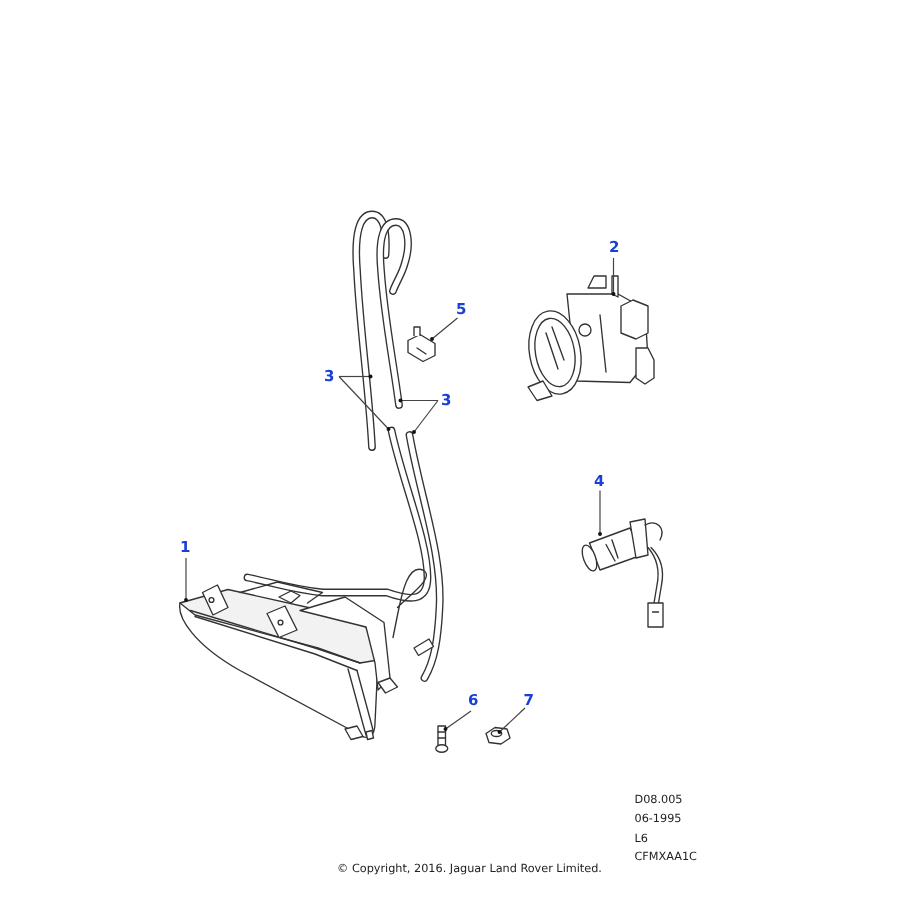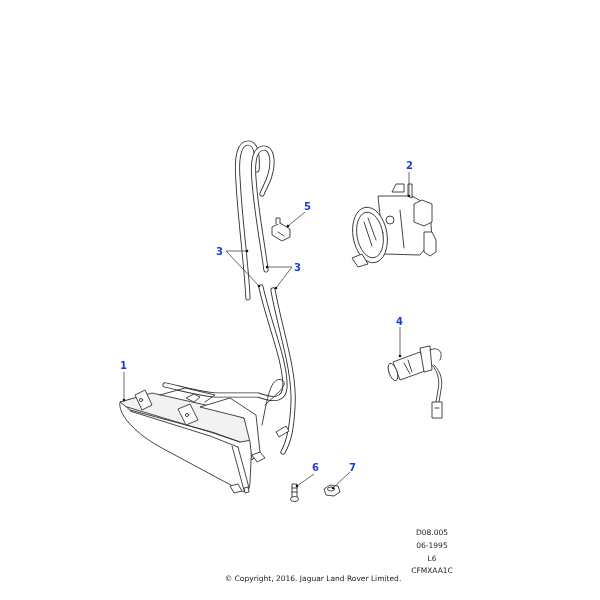--- a/index.html
+++ b/index.html
@@ -1,19 +1,19 @@
 <!DOCTYPE html>
 <html><head>
   <meta charset="utf-8">
   <style>
     html, body { margin: 0; padding: 0; background: #ffffff; }
     body { width: 600px; height: 600px; position: relative; overflow: hidden; font-family: "DejaVu Sans", sans-serif; }
     #diagram { position: absolute; left: 0; top: 0; width: 600px; height: 600px; }
     .callout { position: absolute; font-family: "DejaVu Sans", sans-serif; font-weight: bold; font-size: 10px; color: #1a3fd6; line-height: 10px; cursor: pointer; }
-    .meta { position: absolute; left: 400px; width: 64px; text-align: center; font-size: 7.5px; color: #222; line-height: 12.5px; }
+    .meta { position: absolute; left: 423px; width: 64px; text-align: left; font-size: 7.5px; color: #222; line-height: 12.5px; }
     .copyright { position: absolute; left: 0; width: 626px; top: 574px; text-align: center; font-size: 7.5px; color: #222; }
     svg .o { fill: none; stroke: #333; stroke-width: 0.9; stroke-linejoin: round; stroke-linecap: round; }
     svg .f { fill: #fff; stroke: #333; stroke-width: 0.9; stroke-linejoin: round; }
     svg .g { fill: #f2f2f2; stroke: #333; stroke-width: 0.9; stroke-linejoin: round; }
     svg .ld { stroke: #444; stroke-width: 0.8; fill: none; }
     svg .dot { fill: #111; }
     svg .tube { fill: none; stroke: #333; stroke-width: 5.2; stroke-linecap: round; }
     svg .tubei { fill: none; stroke: #fff; stroke-width: 3.4; stroke-linecap: round; }
   </style>
 </head>

